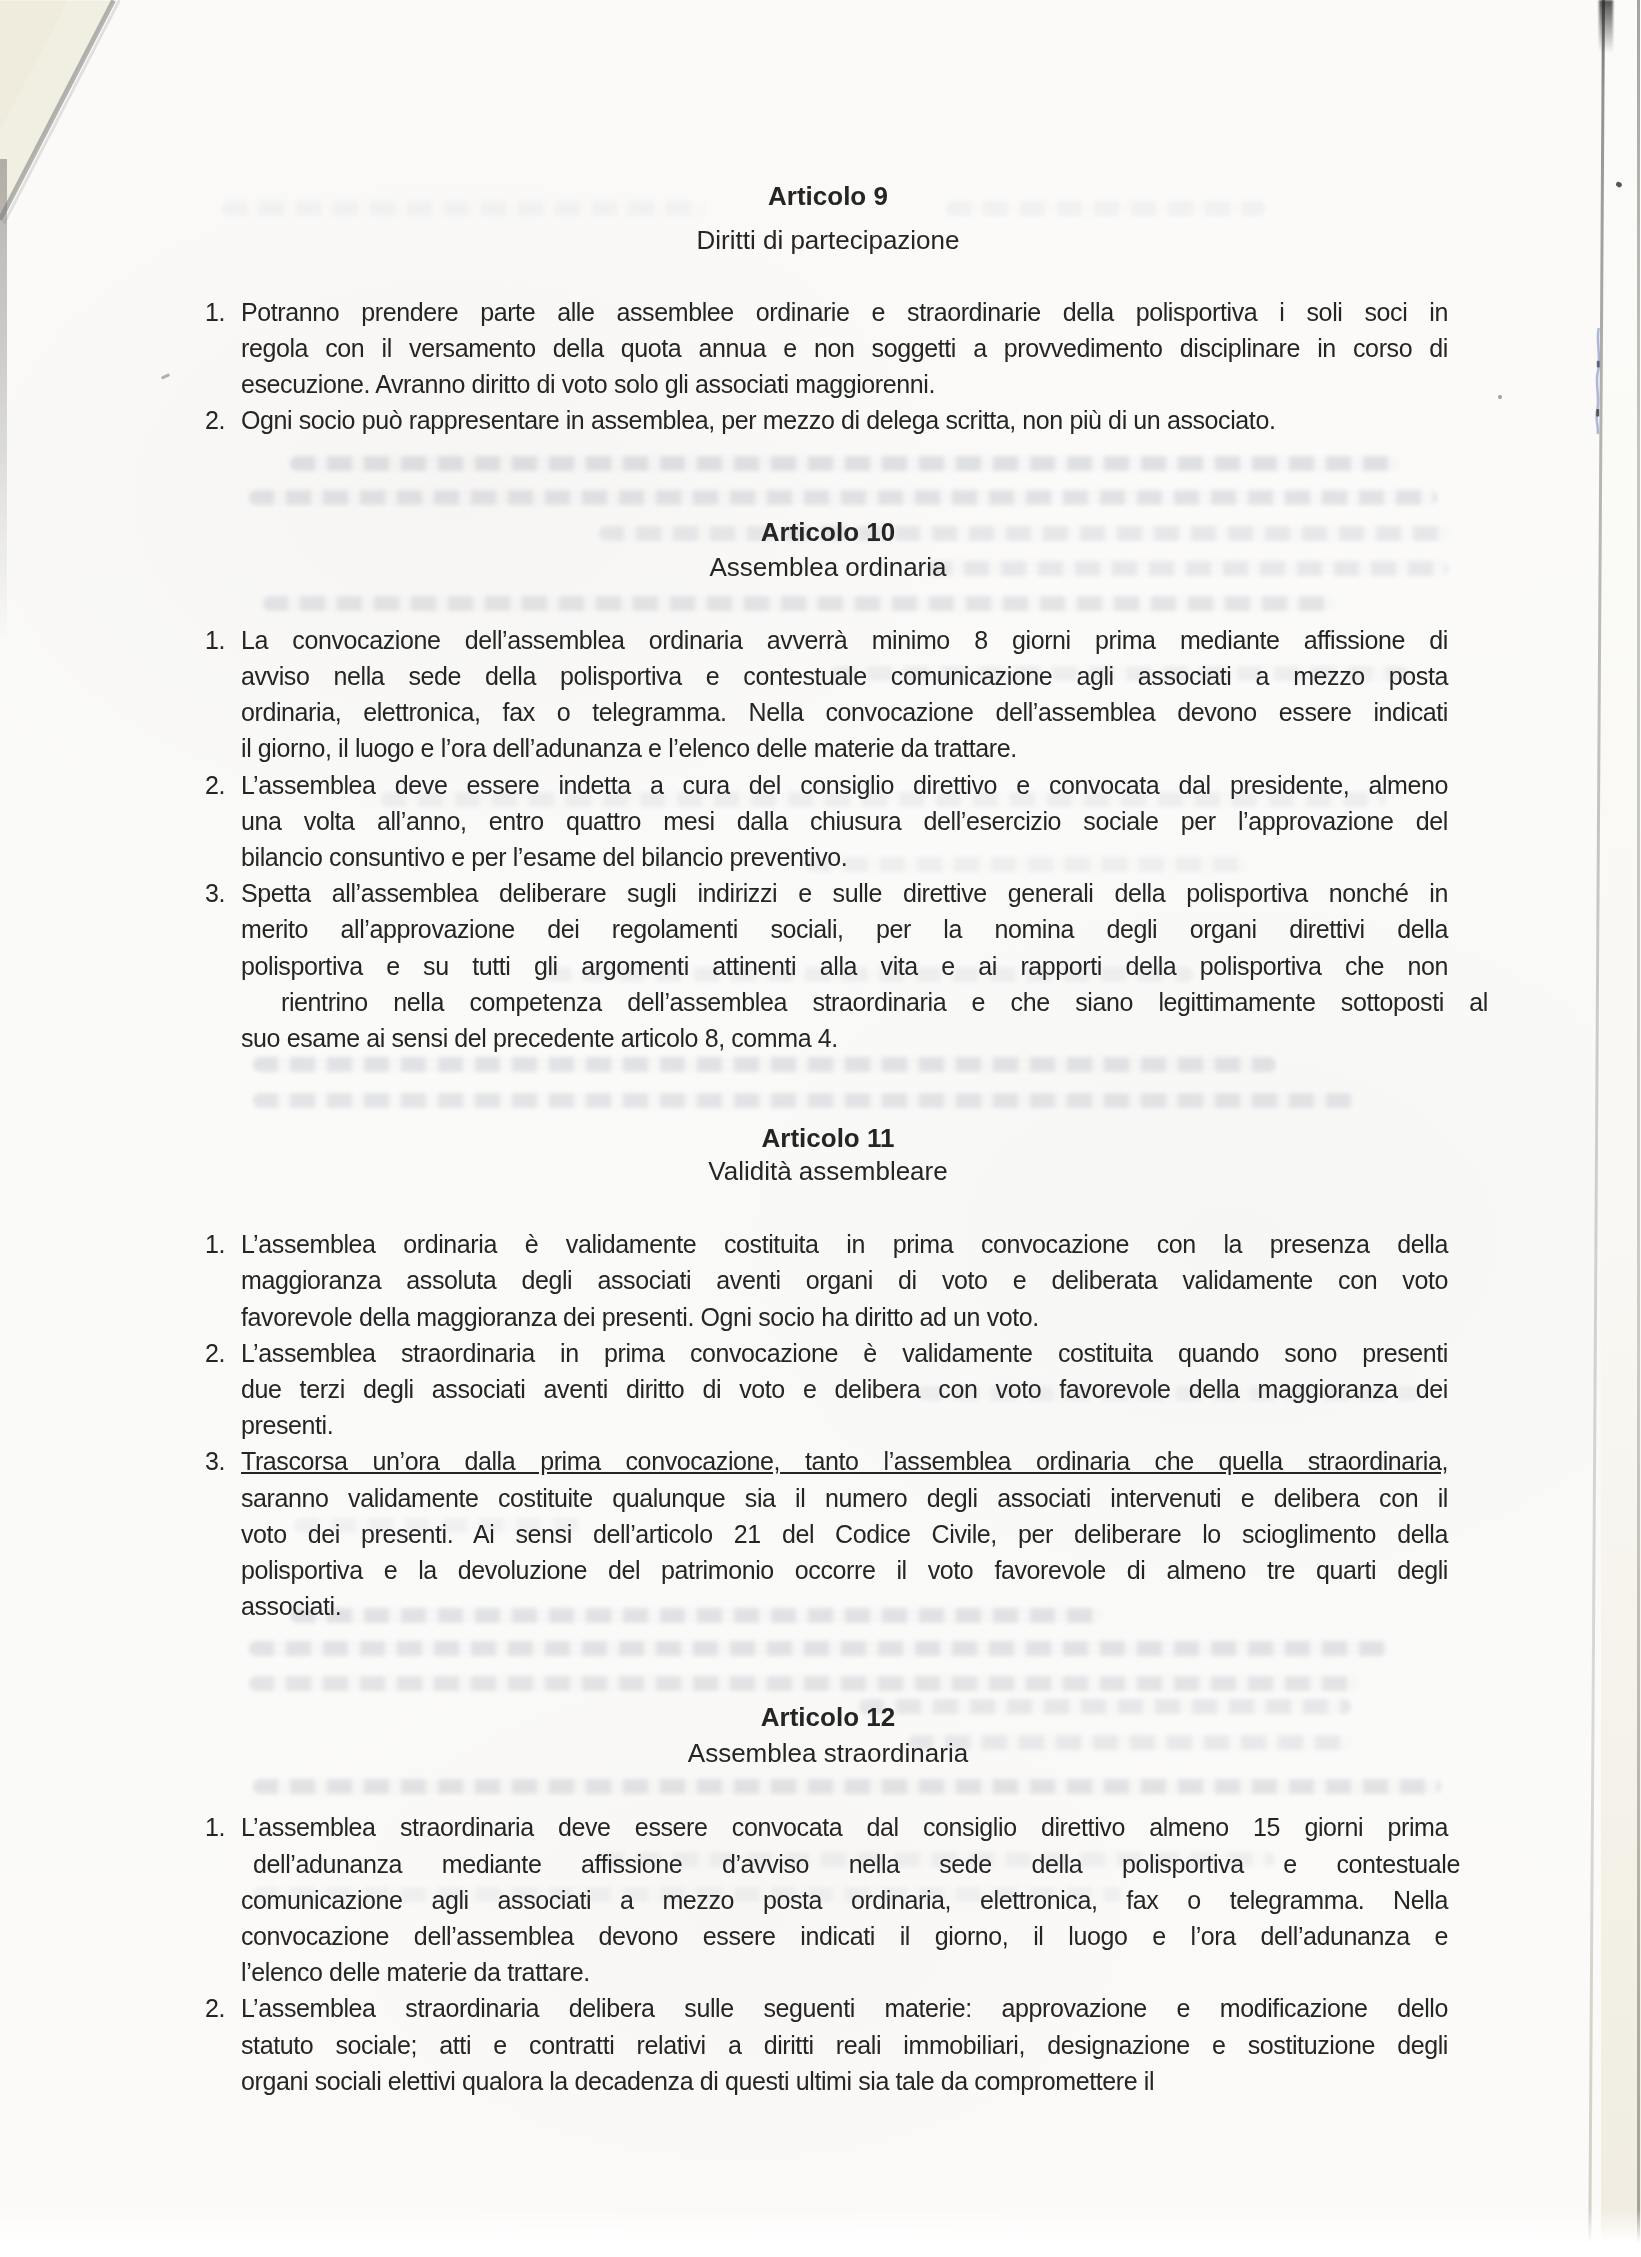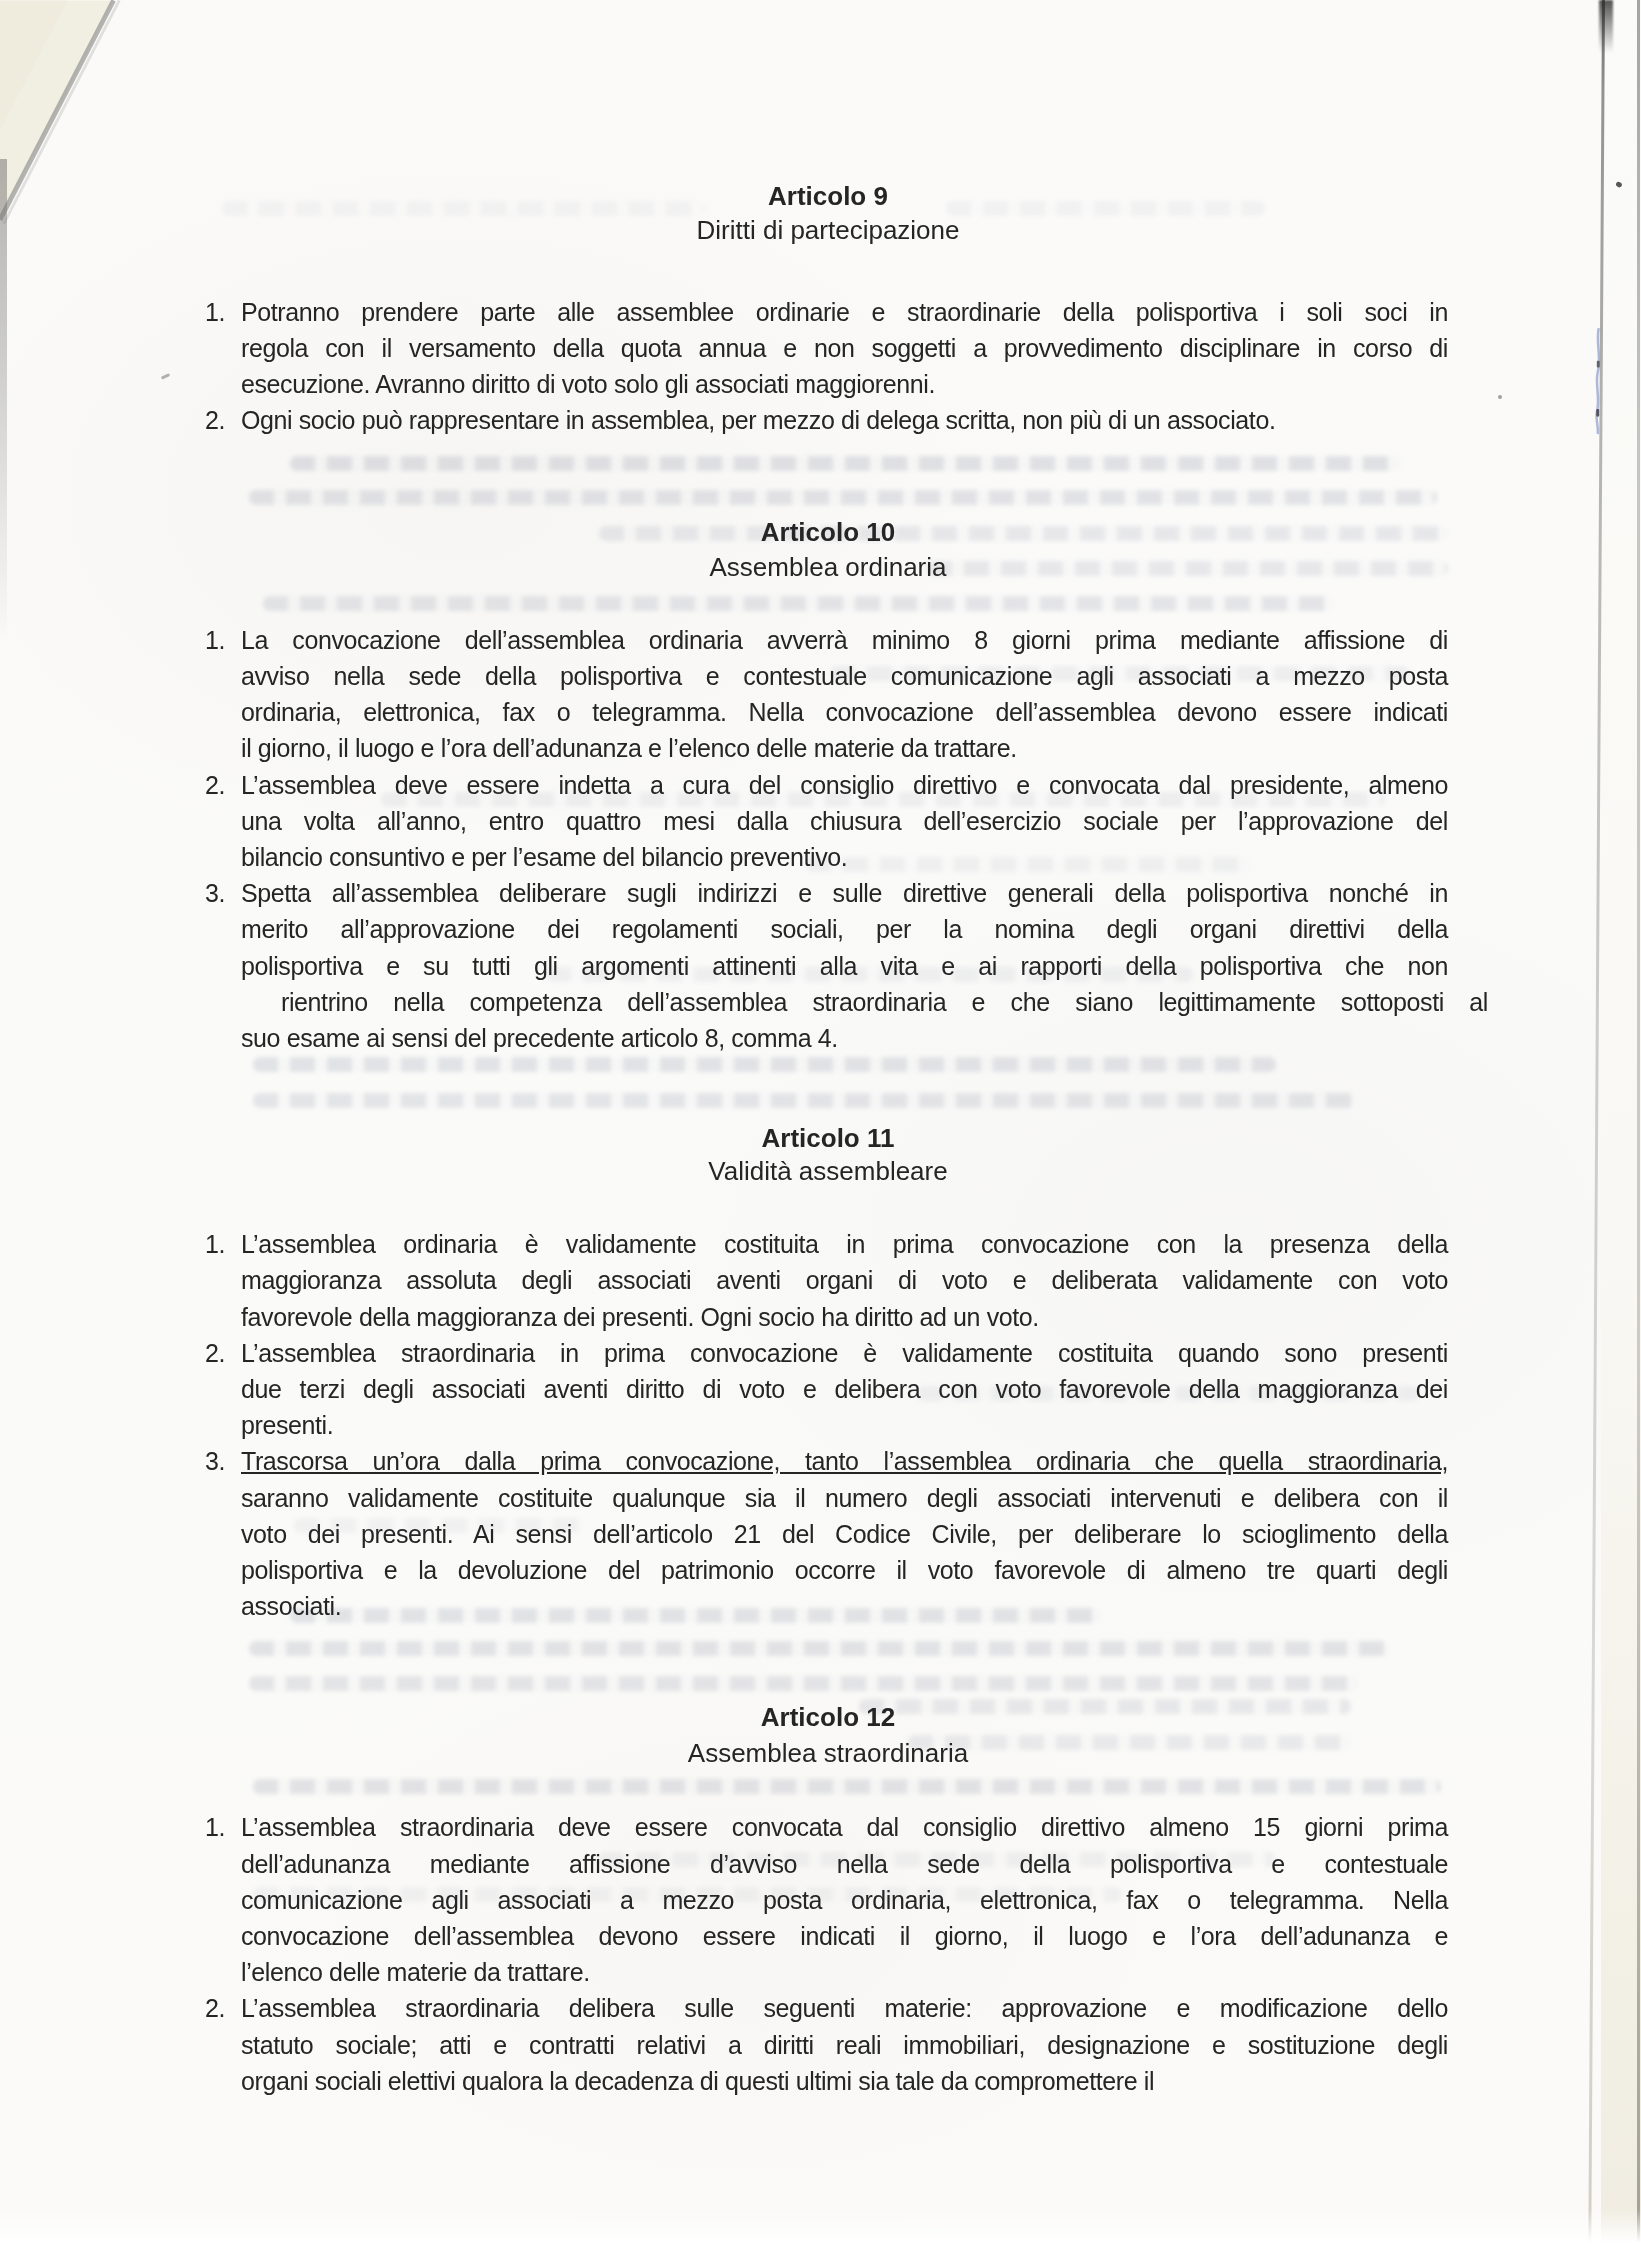--- a/index.html
+++ b/index.html
@@ -107,21 +107,21 @@
       <div class="smudge" style="left: 249px; top: 1676px; width: 1110px; opacity: 0.26;"></div>
       <div class="smudge" style="left: 859px; top: 1699px; width: 492px; opacity: 0.22;"></div>
       <div class="smudge" style="left: 908px; top: 1735px; width: 444px; opacity: 0.2;"></div>
       <div class="smudge" style="left: 253px; top: 1779px; width: 1188px; opacity: 0.28;"></div>
       <div class="smudge" style="left: 599px; top: 1852px; width: 676px; opacity: 0.13;"></div>
       <div class="smudge" style="left: 253px; top: 1887px; width: 869px; opacity: 0.11;"></div>
     </div>
 
   <div id="doc-content">
       <div class="h-title" style="top: 178px;">Articolo 9</div>
-      <div class="h-subtitle" style="top: 212px;">Diritti di partecipazione</div>
+      <div class="h-subtitle" style="top: 222px;">Diritti di partecipazione</div>
       <div class="item-num" style="top: 294px;">1.</div>
       <div class="doc-line" style="top: 294px;">Potranno prendere parte alle assemblee ordinarie e straordinarie della polisportiva i soli soci in</div>
       <div class="doc-line" style="top: 330px;">regola con il versamento della quota annua e non soggetti a provvedimento disciplinare in corso di</div>
       <div class="doc-line lastline" style="top: 366px;">esecuzione. Avranno diritto di voto solo gli associati maggiorenni.</div>
       <div class="item-num" style="top: 402px;">2.</div>
       <div class="doc-line lastline" style="top: 402px;">Ogni socio può rappresentare in assemblea, per mezzo di delega scritta, non più di un associato.</div>
       <div class="h-title" style="top: 514px;">Articolo 10</div>
       <div class="h-subtitle" style="top: 549px;">Assemblea ordinaria</div>
       <div class="item-num" style="top: 622px;">1.</div>
       <div class="doc-line" style="top: 622px;">La convocazione dell’assemblea ordinaria avverrà minimo 8 giorni prima mediante affissione di</div>
@@ -151,21 +151,21 @@
       <div class="item-num" style="top: 1443px;">3.</div>
       <div class="doc-line" style="top: 1443px; text-decoration: underline;">Trascorsa un’ora dalla prima convocazione, tanto l’assemblea ordinaria che quella straordinaria,</div>
       <div class="doc-line" style="top: 1480px;">saranno validamente costituite qualunque sia il numero degli associati intervenuti e delibera con il</div>
       <div class="doc-line" style="top: 1516px;">voto dei presenti. Ai sensi dell’articolo 21 del Codice Civile, per deliberare lo scioglimento della</div>
       <div class="doc-line" style="top: 1552px;">polisportiva e la devoluzione del patrimonio occorre il voto favorevole di almeno tre quarti degli</div>
       <div class="doc-line lastline" style="top: 1588px;">associati.</div>
       <div class="h-title" style="top: 1699px;">Articolo 12</div>
       <div class="h-subtitle" style="top: 1735px;">Assemblea straordinaria</div>
       <div class="item-num" style="top: 1809px;">1.</div>
       <div class="doc-line" style="top: 1809px;">L’assemblea straordinaria deve essere convocata dal consiglio direttivo almeno 15 giorni prima</div>
-      <div class="doc-line" style="top: 1846px;">dell’adunanza mediante affissione d’avviso nella sede della polisportiva e contestuale</div>
+      <div class="doc-line" style="top: 1846px; margin-left: 12px;">dell’adunanza mediante affissione d’avviso nella sede della polisportiva e contestuale</div>
       <div class="doc-line" style="top: 1882px;">comunicazione agli associati a mezzo posta ordinaria, elettronica, fax o telegramma. Nella</div>
       <div class="doc-line" style="top: 1918px;">convocazione dell’assemblea devono essere indicati il giorno, il luogo e l’ora dell’adunanza e</div>
       <div class="doc-line lastline" style="top: 1954px;">l’elenco delle materie da trattare.</div>
       <div class="item-num" style="top: 1990px;">2.</div>
       <div class="doc-line" style="top: 1990px;">L’assemblea straordinaria delibera sulle seguenti materie: approvazione e modificazione dello</div>
       <div class="doc-line" style="top: 2027px;">statuto sociale; atti e contratti relativi a diritti reali immobiliari, designazione e sostituzione degli</div>
       <div class="doc-line lastline" style="top: 2063px;">organi sociali elettivi qualora la decadenza di questi ultimi sia tale da compromettere il</div>
     </div>
 
   <svg class="fold-svg" width="154" height="251" viewBox="0 0 160 260">

